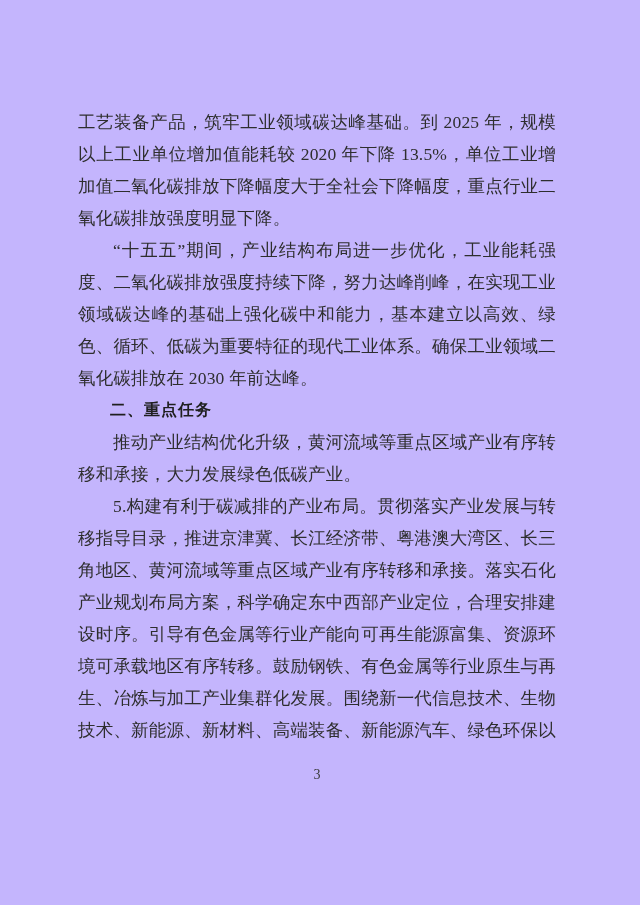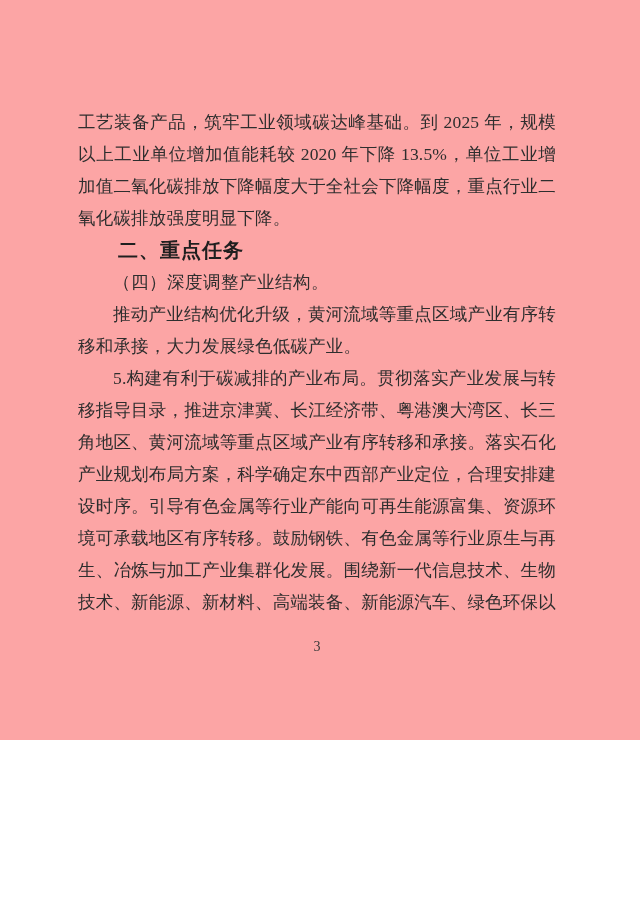--- a/index.html
+++ b/index.html
@@ -3,43 +3,43 @@
 <meta charset="utf-8">
 <style>
   html, body {
     margin: 0;
     padding: 0;
     background: #ffffff;
   }
   .page {
     position: relative;
     width: 640px;
-    height: 740px;
-    background: #fca5a5;
+    height: 905px;
+    background: #c4b5fd;
     box-sizing: border-box;
     padding: 106px 84px 0 78px;
     overflow: hidden;
     font-family: "Liberation Serif", "DejaVu Serif", serif;
     color: #2e2e2e;
   }
   .body-para {
     margin: 0;
     font-size: 17.5px;
     line-height: 32px;
     text-align: justify;
     text-justify: inter-ideograph;
     letter-spacing: 0.2px;
     word-break: break-all;
   }
   .indent {
     text-indent: 2em;
   }
   .section-heading {
     margin: 0;
-    font-size: 20px;
+    font-size: 16px;
     line-height: 32px;
     font-weight: bold;
     color: #1f1f1f;
     text-indent: 2em;
     font-family: "Liberation Sans", "DejaVu Sans", sans-serif;
     letter-spacing: 1px;
   }
   .sub-heading {
     margin: 0;
     font-size: 17.5px;
@@ -54,23 +54,23 @@
     line-height: 16px;
     color: #3a3a3a;
   }
 </style>
 </head>
 <body>
 
 <div class="page">
   <p class="body-para">工艺装备产品，筑牢工业领域碳达峰基础。到 2025 年，规模以上工业单位增加值能耗较 2020 年下降 13.5%，单位工业增加值二氧化碳排放下降幅度大于全社会下降幅度，重点行业二氧化碳排放强度明显下降。</p>
 
+  <p class="body-para indent">“十五五”期间，产业结构布局进一步优化，工业能耗强度、二氧化碳排放强度持续下降，努力达峰削峰，在实现工业领域碳达峰的基础上强化碳中和能力，基本建立以高效、绿色、循环、低碳为重要特征的现代工业体系。确保工业领域二氧化碳排放在 2030 年前达峰。</p>
 
   <h2 class="section-heading">二、重点任务</h2>
 
-  <p class="sub-heading">（四）深度调整产业结构。</p>
 
   <p class="body-para indent">推动产业结构优化升级，黄河流域等重点区域产业有序转移和承接，大力发展绿色低碳产业。</p>
 
   <p class="body-para indent">5.构建有利于碳减排的产业布局。贯彻落实产业发展与转移指导目录，推进京津冀、长江经济带、粤港澳大湾区、长三角地区、黄河流域等重点区域产业有序转移和承接。落实石化产业规划布局方案，科学确定东中西部产业定位，合理安排建设时序。引导有色金属等行业产能向可再生能源富集、资源环境可承载地区有序转移。鼓励钢铁、有色金属等行业原生与再生、冶炼与加工产业集群化发展。围绕新一代信息技术、生物技术、新能源、新材料、高端装备、新能源汽车、绿色环保以</p>
 
   <div class="page-number">3</div>
 </div>
 
 </body></html>

